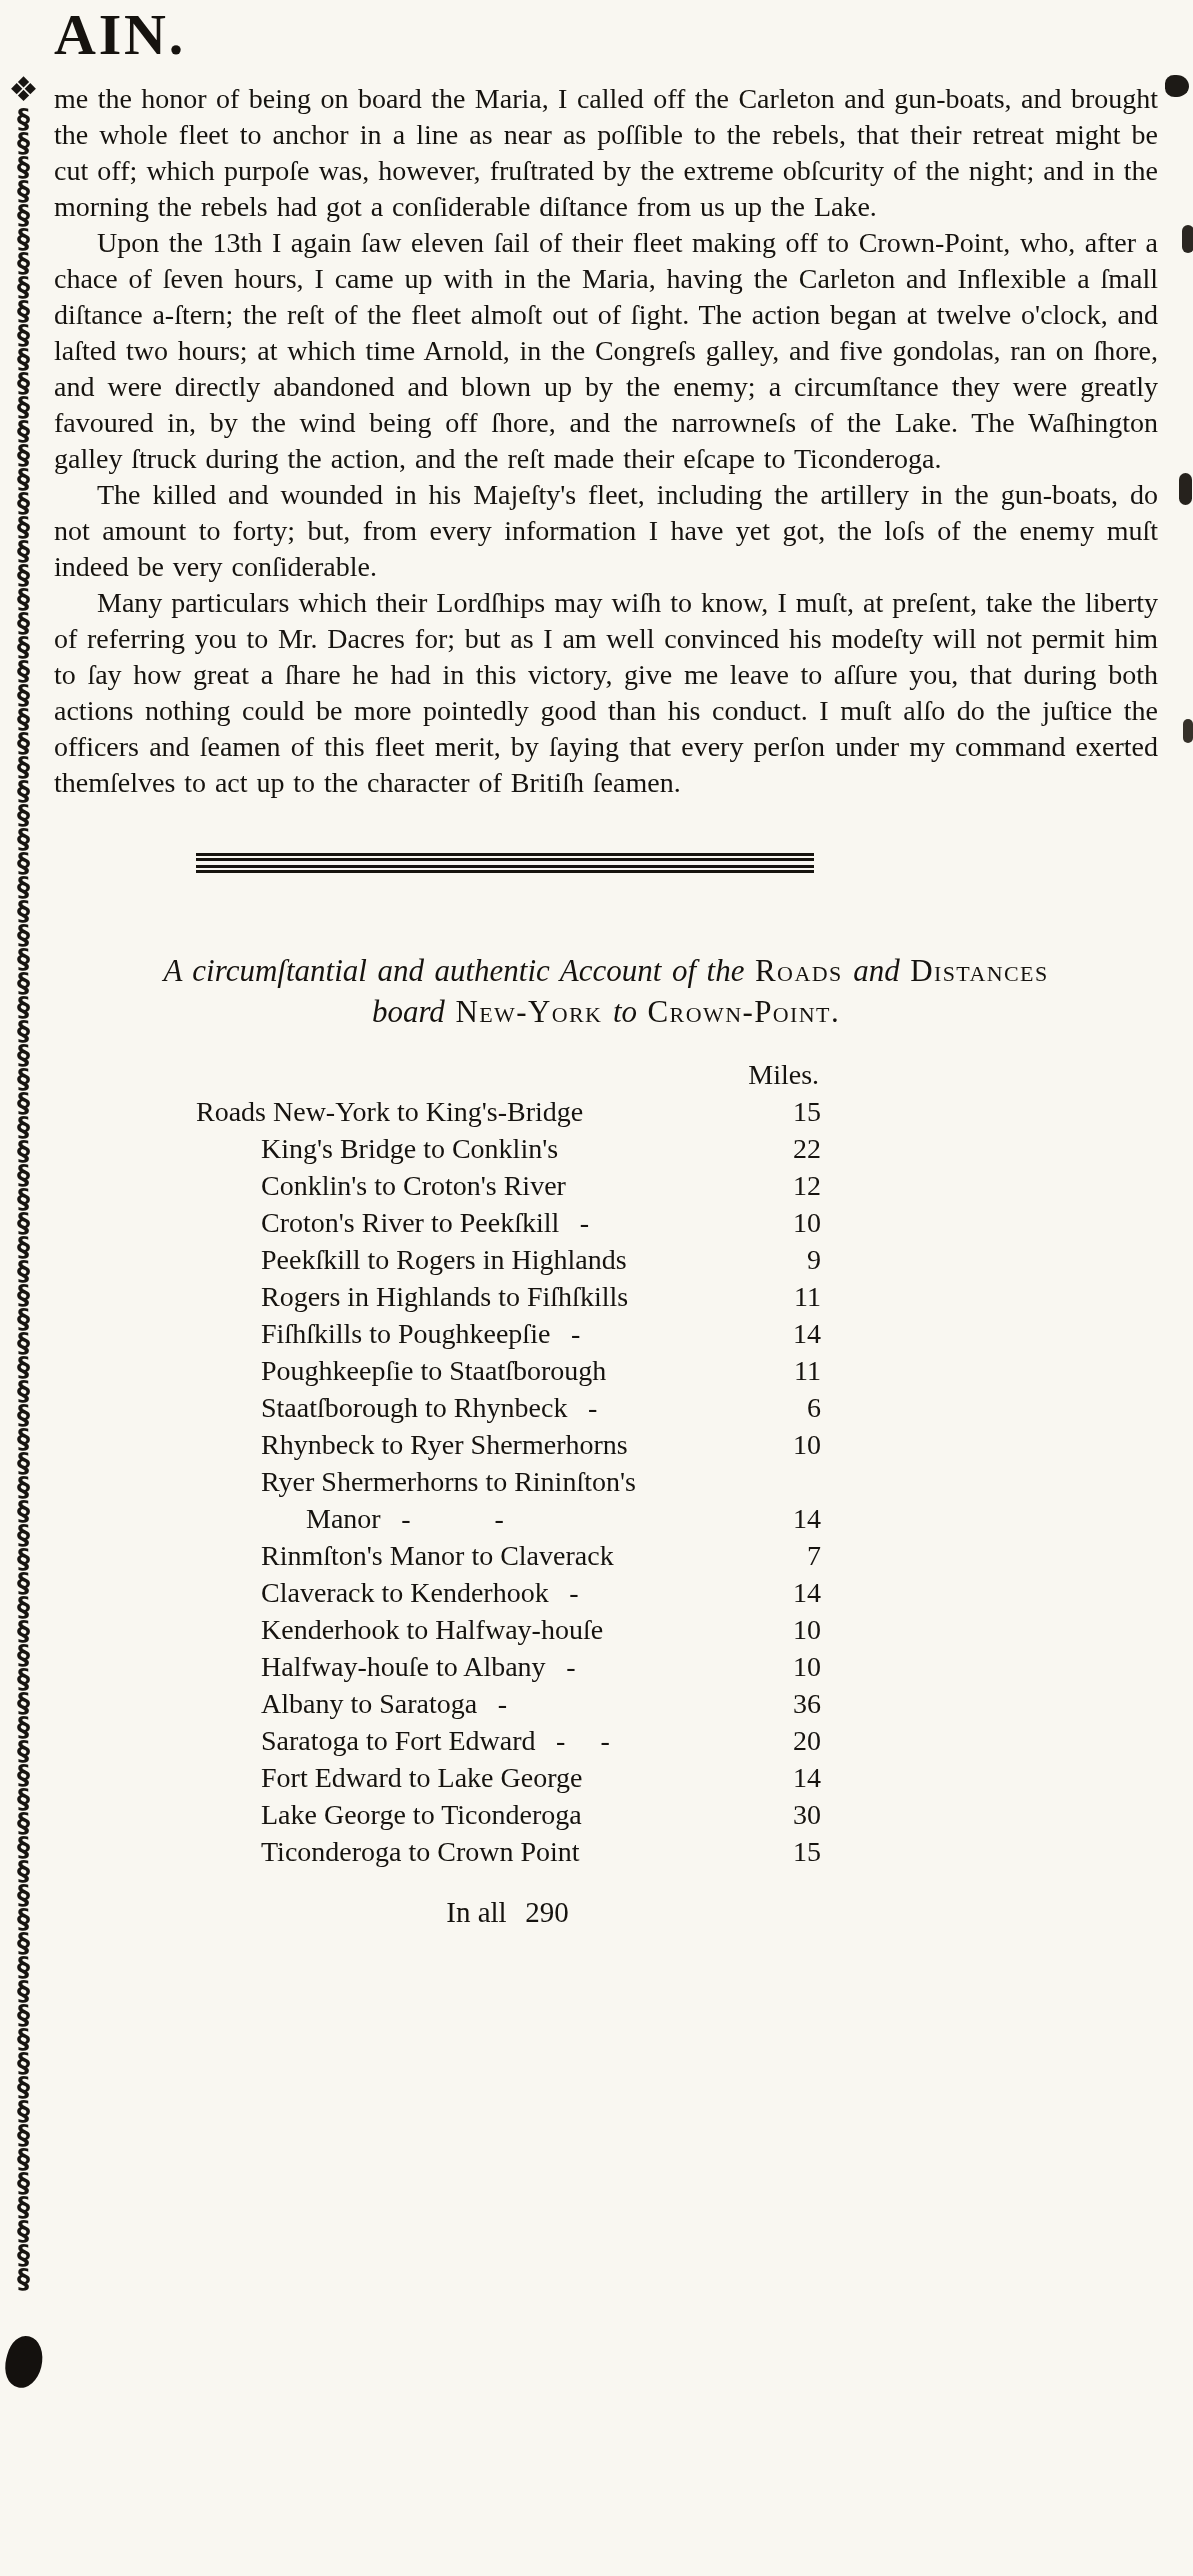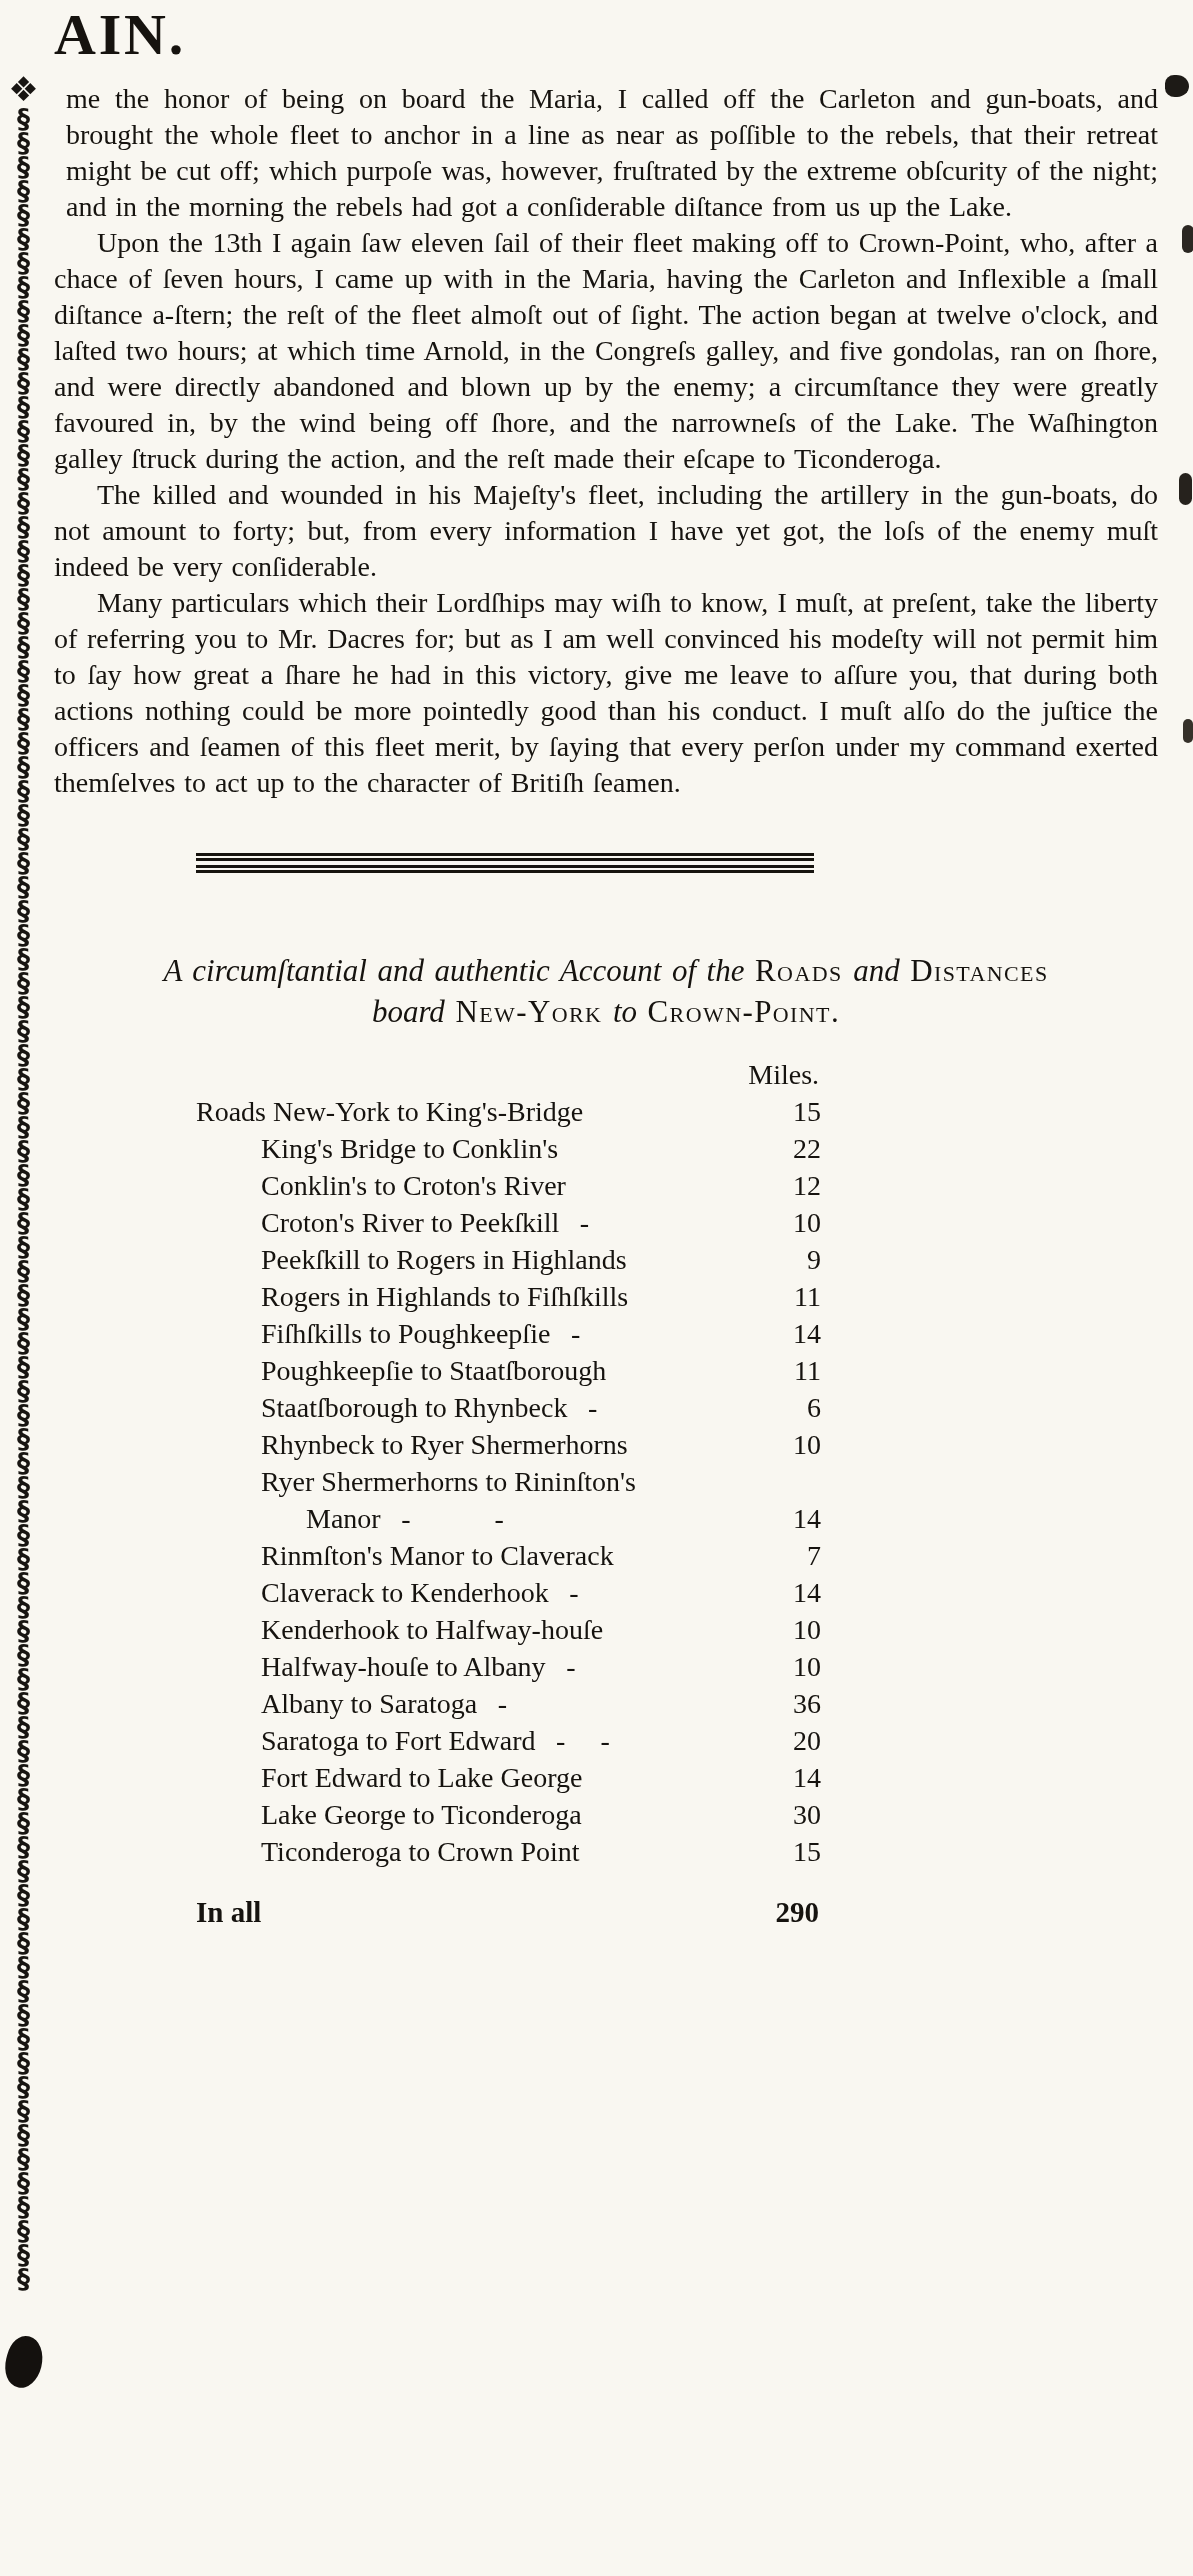--- a/index.html
+++ b/index.html
@@ -80,21 +80,21 @@
     line-height: 62px;
     margin-bottom: 15px;
   }
   .letter p {
     font-size: 28px;
     line-height: 36px;
     text-align: justify;
     text-indent: 43px;
     word-spacing: 1.9px;
   }
-  .letter p.first { text-indent: 0; margin-left: 12px; }
+  .letter p.first { text-indent: 0; }
   
   .divider {
     width: 618px;
     margin: 52px 0 0 142px;
   }
   .divider .rule {
     height: 8.4px;
     border-top: 3.3px solid #17140f;
     border-bottom: 3.3px solid #17140f;
   }
@@ -131,24 +131,24 @@
     line-height: 37px;
   }
   .route { white-space: pre; }
   .route.i1 { padding-left: 65px; }
   .route.i2 { padding-left: 110px; }
   .dashes { white-space: pre; margin-left: 20.6px; }
   .spacer { flex: 1; }
   .miles { min-width: 60px; text-align: right; }
   .total-row {
     display: flex;
-    justify-content: space-between;
+    justify-content: center;
     gap: 18.7px;
     margin-top: 26px;
-    font-weight: bold;
+    font-weight: normal;
     font-size: 29px;
     padding-right: 1.9px;
   }
 </style>
 </head>
 <body>
 
 <div class="page">
 
   <div class="ornament-col">

